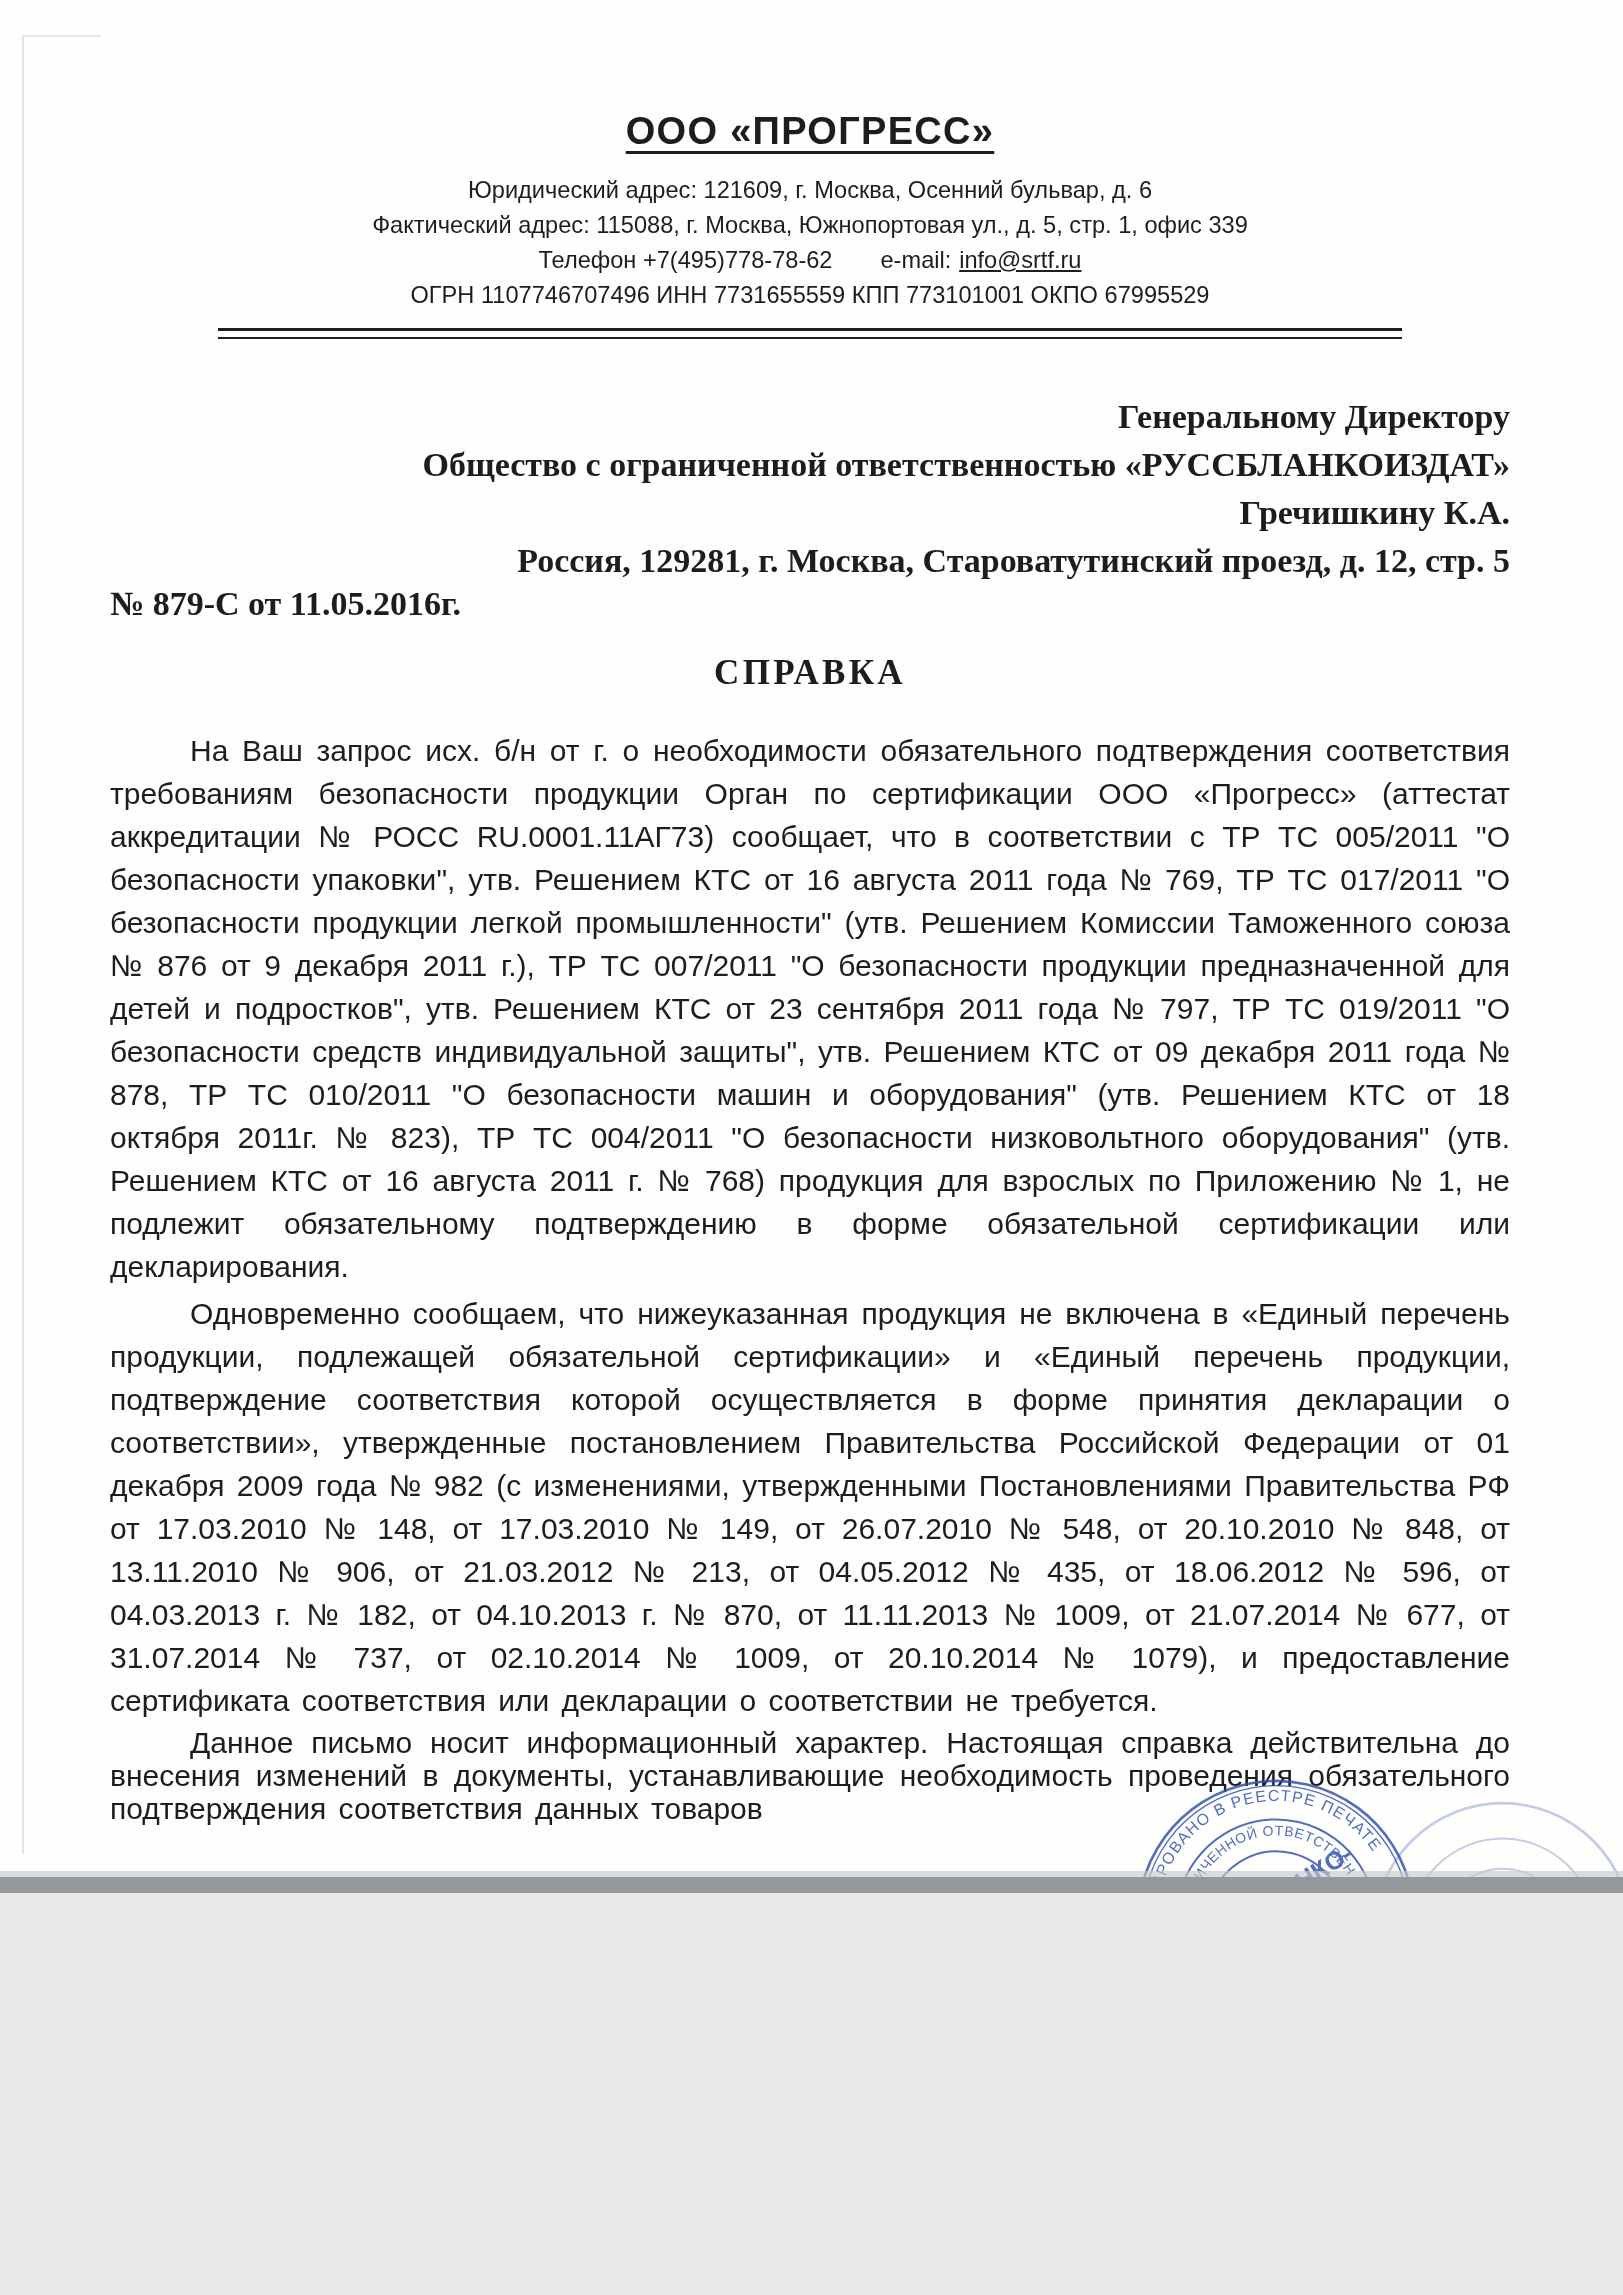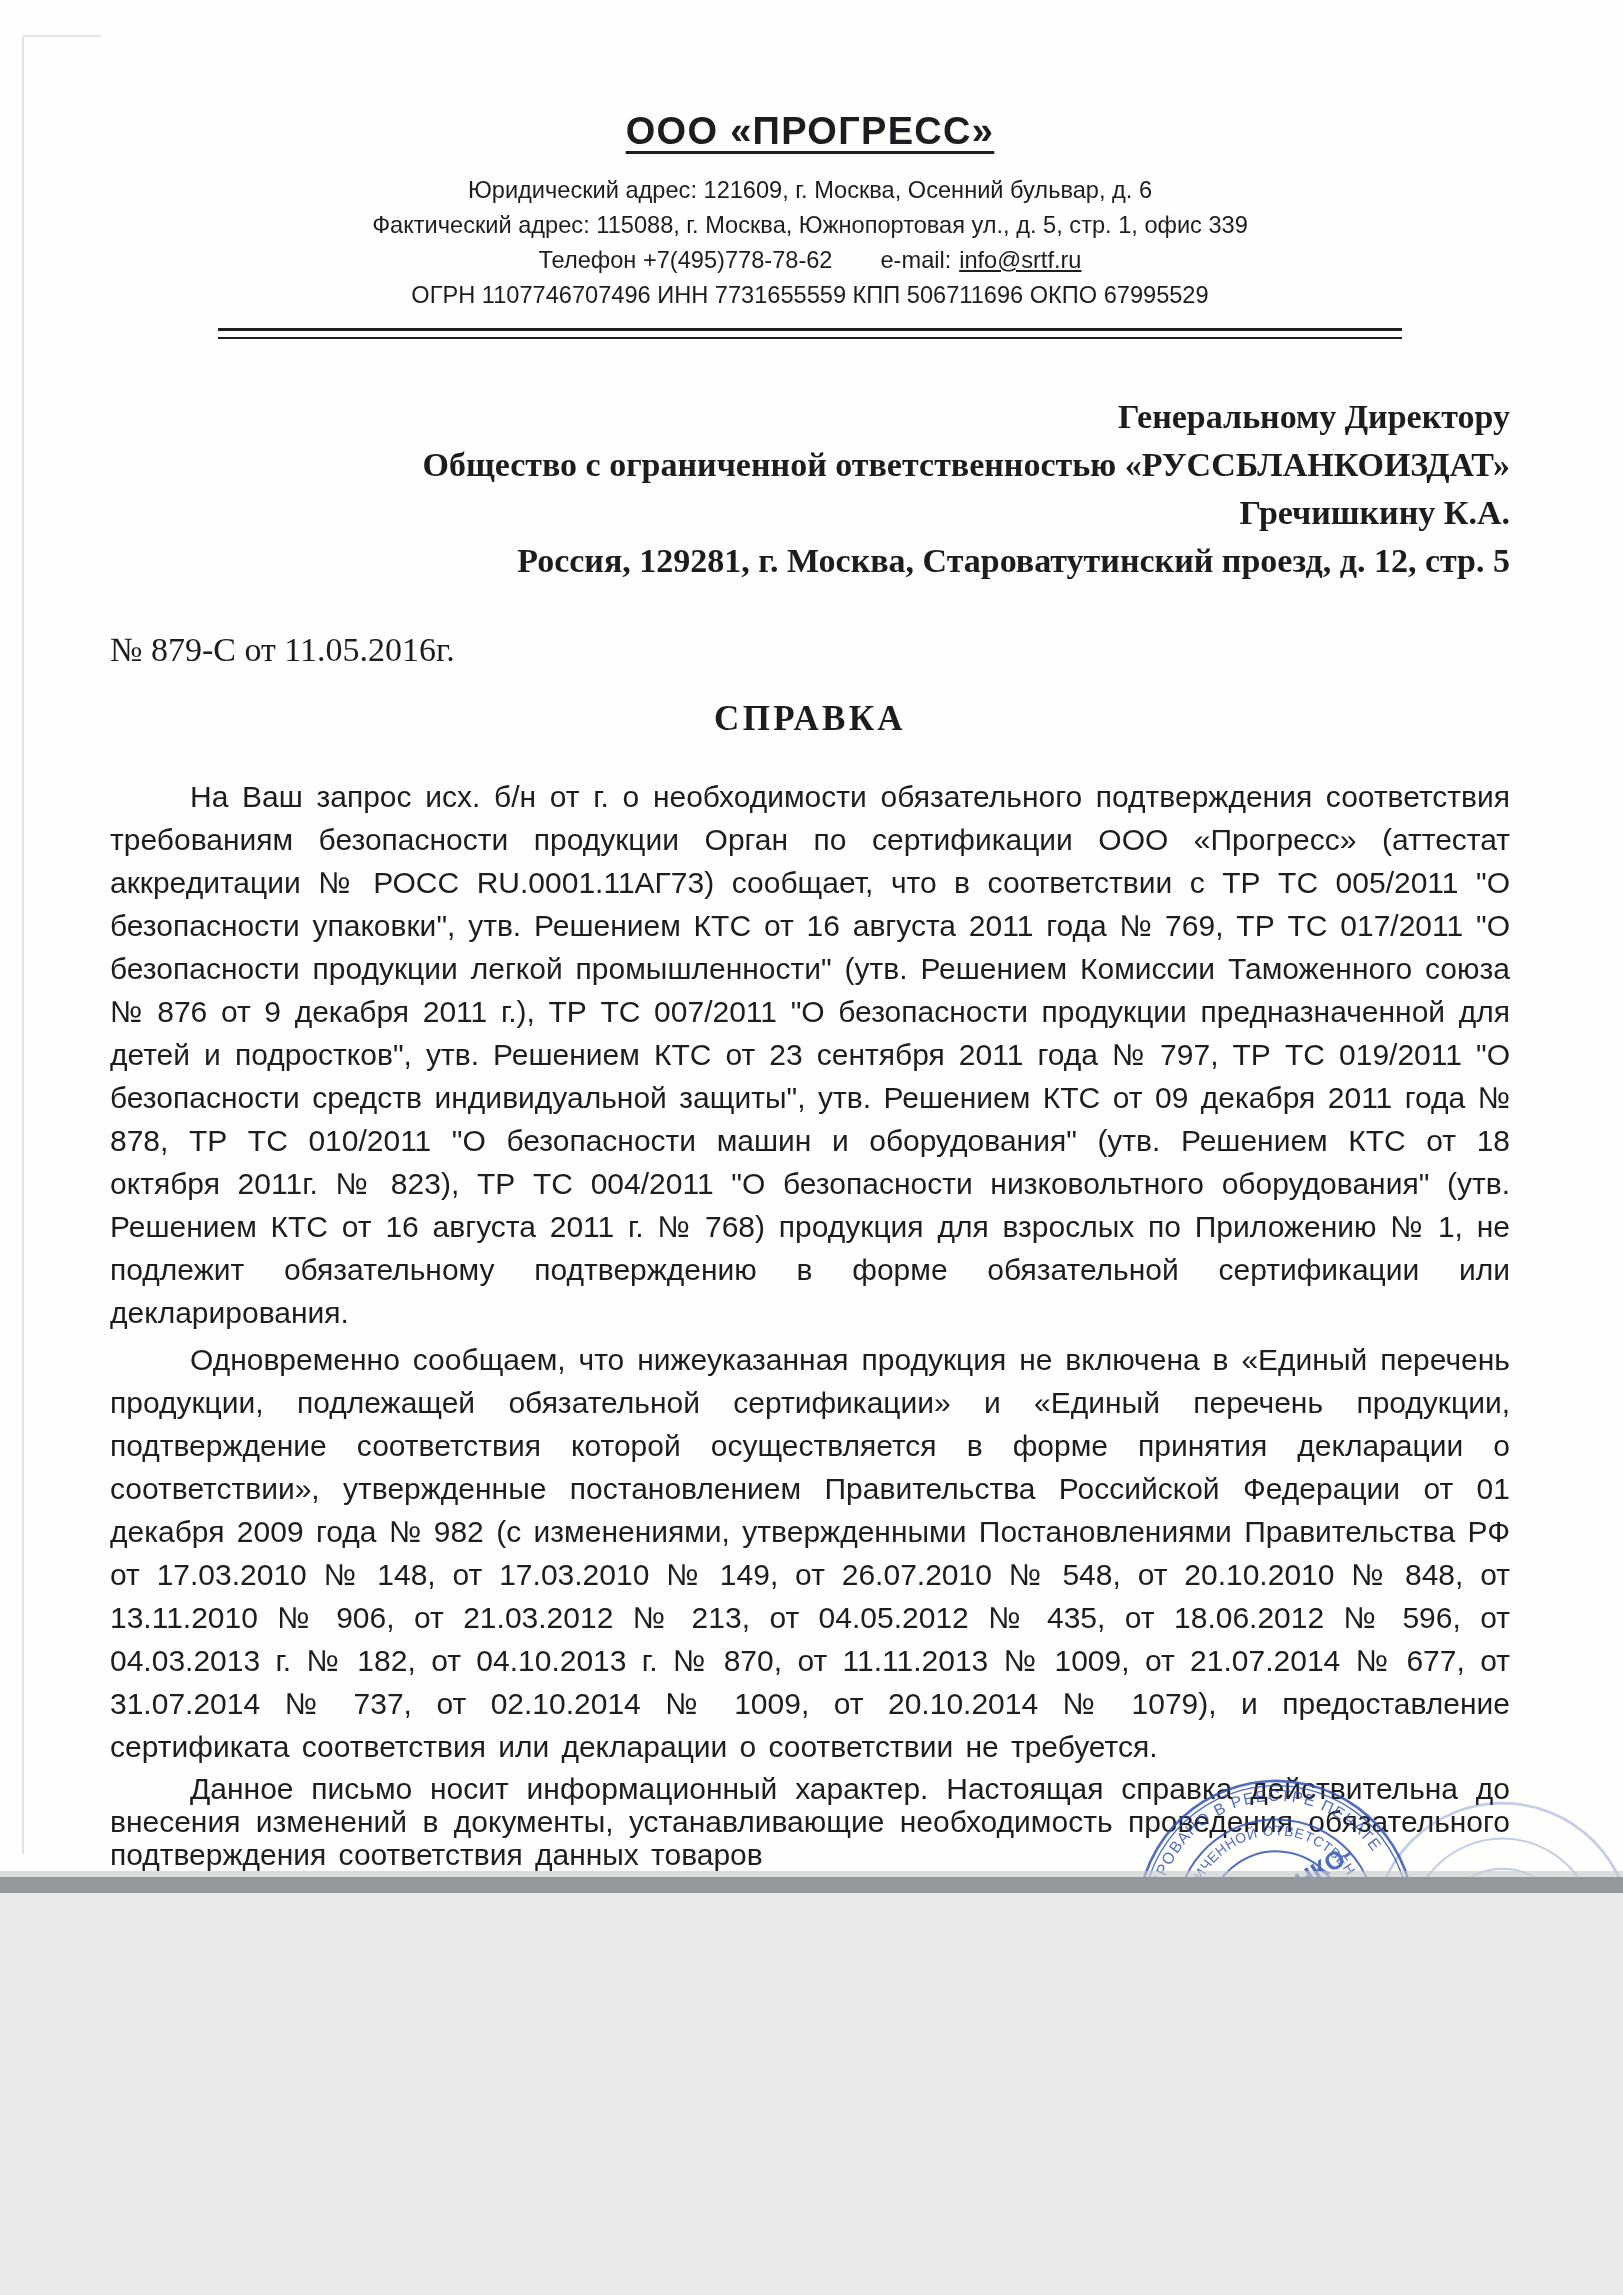--- a/index.html
+++ b/index.html
@@ -38,23 +38,22 @@
   
   .recipient {
     margin-top:54px;
     text-align:right;
     font-family:"Liberation Serif", serif;
     font-weight:bold;
     font-size:34px; line-height:48px;
   }
 
   .ref-line {
-    margin-top:46px;
     font-family:"Liberation Serif", serif;
-    font-weight:normal;
+    font-weight:bold;
     font-size:34px;
   }
 
   .doc-title {
     margin-top:30px;
     text-align:center;
     font-family:"Liberation Serif", serif;
     font-weight:bold;
     font-size:35px; letter-spacing:3.3px;
   }
@@ -95,21 +94,21 @@
 
   <div class="content">
 
     <div>
       <h1 class="org-title">ООО  «ПРОГРЕСС»</h1>
       <div class="hdr-line">Юридический  адрес: 121609, г. Москва, Осенний бульвар, д. 6</div>
       <div class="hdr-line">Фактический адрес: 115088, г. Москва, Южнопортовая ул., д. 5, стр. 1, офис 339</div>
       <div class="hdr-line">
         <span>Телефон  +7(495)778-78-62</span><span class="hdr-gap"></span><span>e-mail:</span><span class="email">info@srtf.ru</span>
       </div>
-      <div class="hdr-line">ОГРН 1107746707496   ИНН 7731655559   КПП 506711696   ОКПО 67995529</div>
+      <div class="hdr-line">ОГРН 1107746707496   ИНН 7731655559   КПП 773101001   ОКПО 67995529</div>
       <div class="double-rule"></div>
     </div>
 
     <div class="recipient">
       <div>Генеральному Директору</div>
       <div>Общество с ограниченной ответственностью «РУССБЛАНКОИЗДАТ»</div>
       <div>Гречишкину К.А.</div>
       <div>Россия, 129281, г. Москва, Староватутинский проезд, д. 12, стр. 5</div>
     </div>
 

